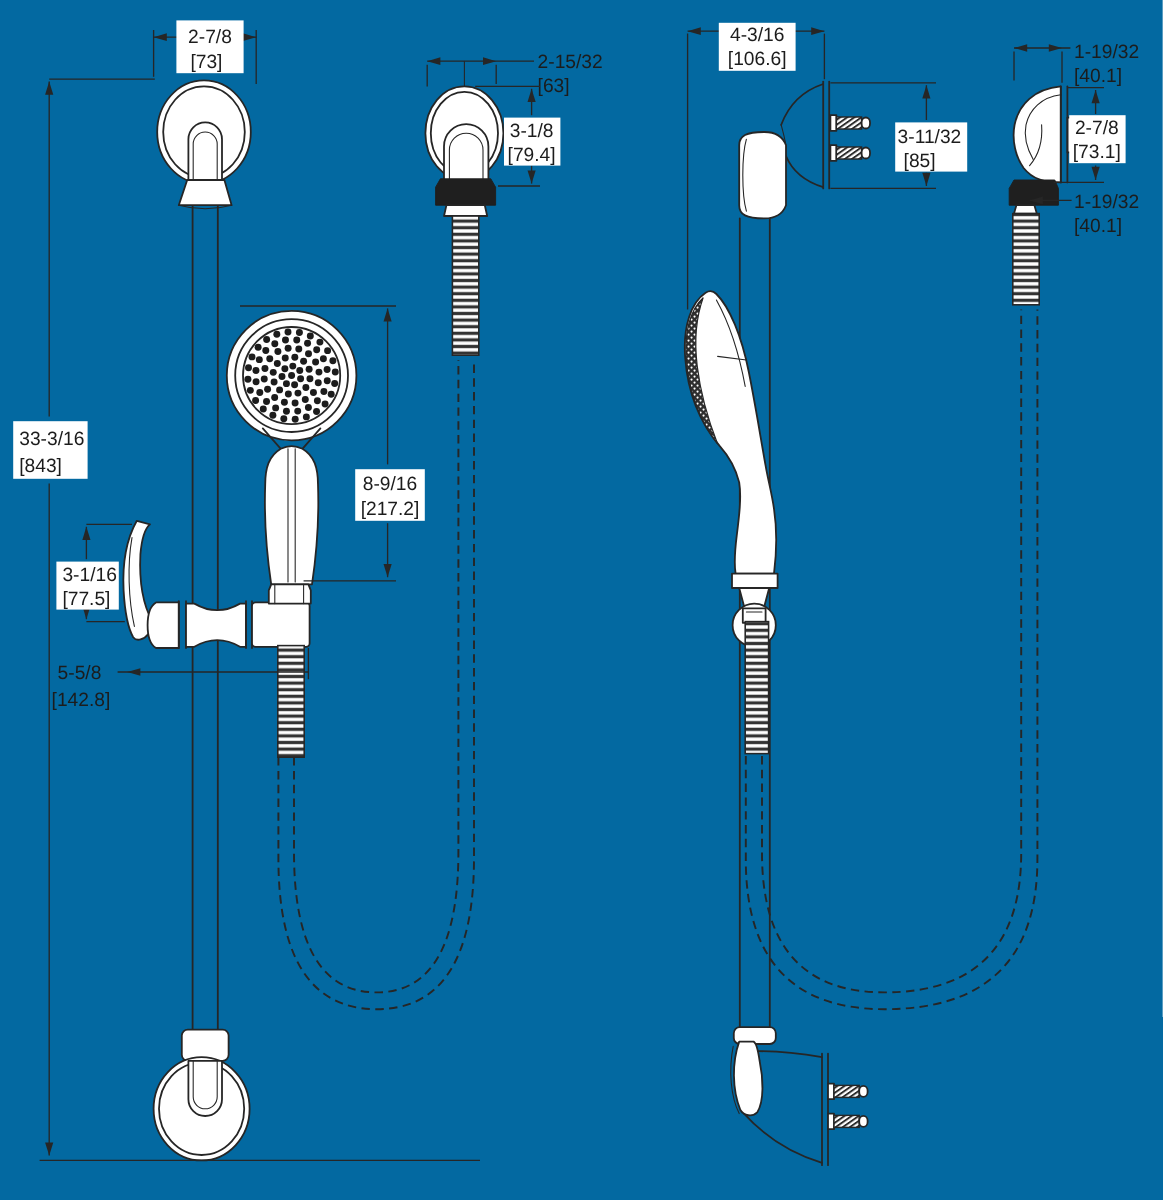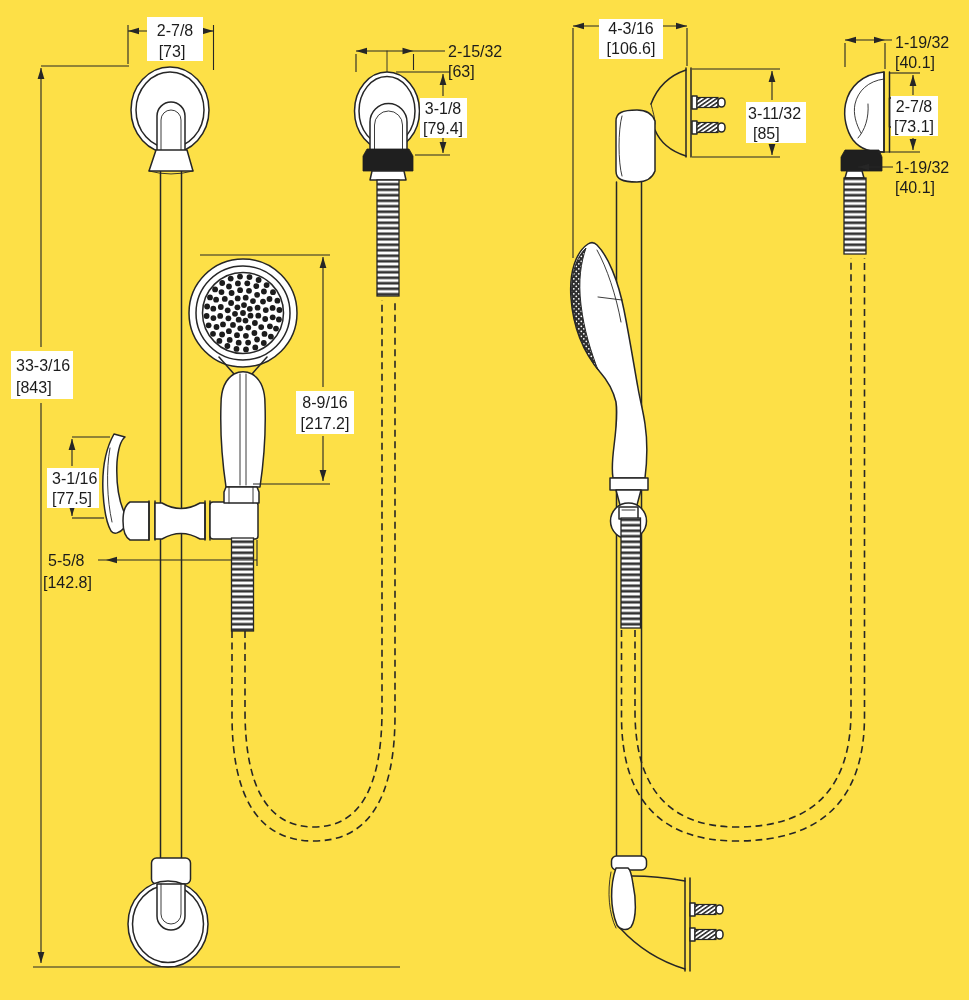--- a/index.html
+++ b/index.html
@@ -1,16 +1,16 @@
 <!DOCTYPE html>
 <html><head>
 <meta charset="utf-8">
 <style>
   html,body{margin:0;padding:0;background:#ffffff;}
-  #stage{position:relative;width:969px;height:1000px;background:#fde047;overflow:hidden;
+  #stage{position:relative;width:969px;height:1000px;background:#0369a1;overflow:hidden;
          font-family:"Liberation Sans",sans-serif;}
   svg{position:absolute;left:0;top:0;}
   .ln{fill:none;stroke:#262626;stroke-width:1.5;stroke-linecap:round;stroke-linejoin:round;}
   .tn{fill:none;stroke:#262626;stroke-width:0.9;stroke-linecap:round;}
   .dim{fill:none;stroke:#262626;stroke-width:1.1;stroke-linecap:butt;}
   .wh{fill:#ffffff;}
   .dk{fill:#1f1f1f;stroke:#1f1f1f;stroke-width:0.8;}
   .dash{fill:none;stroke:#262626;stroke-width:1.6;stroke-dasharray:7 4.5;stroke-linecap:butt;}
   .arr{fill:#262626;stroke:none;}
   .bg{fill:#ffffff;}

